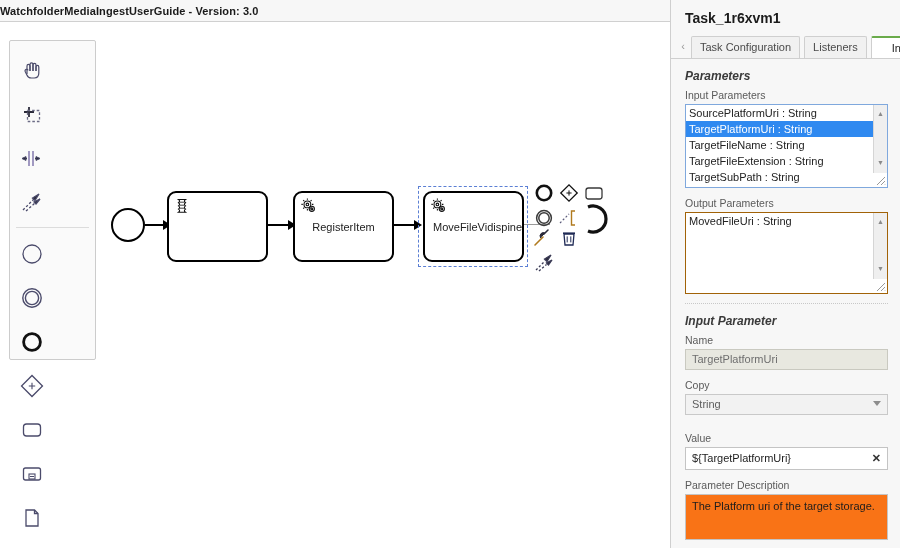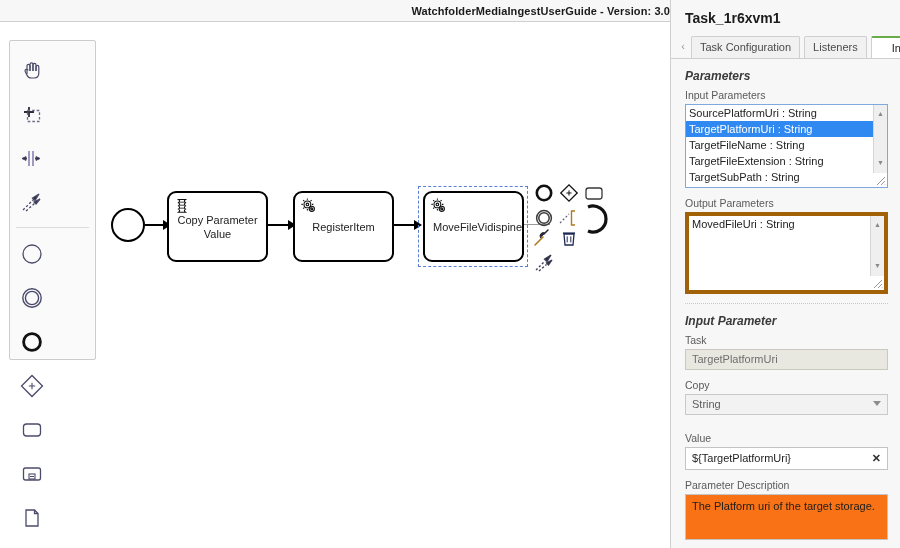--- a/index.html
+++ b/index.html
@@ -11,21 +11,21 @@
     background: #ffffff;
     color: #333;
   }
   #app { position: relative; width: 900px; height: 548px; }
 
   
   .titlebar {
     position: absolute; left: 0; top: 0; width: 670px; height: 22px;
     background: #f7f7f7;
     border-bottom: 1px solid #d0d0d0;
-    display: flex; align-items: center; justify-content: flex-end;
+    display: flex; align-items: center; justify-content: flex-start;
   }
   .titlebar .title {
     font-size: 11px; font-weight: bold; color: #1a1a1a;
     letter-spacing: 0.1px;
   }
 
   
   .canvas {
     position: absolute; left: 0; top: 22px; width: 670px; height: 526px;
     background: #ffffff; overflow: hidden;
@@ -145,21 +145,21 @@
     font-size: 10.5px; color: #5a5a5a; margin: 0 0 3px 0;
   }
   .listbox {
     position: relative;
     border: 1px solid #7fa8dd;
     background: #ffffff;
     height: 84px;
     overflow: hidden;
     margin-bottom: 9px;
   }
-  .listbox.plain { border: 4px solid #a16207; height: 82px; }
+  .listbox.plain { border: 1px solid #a16207; height: 82px; }
   .list-items { padding: 0; margin: 0; list-style: none; }
   .list-items li {
     font-size: 11px; line-height: 16px; color: #222;
     padding: 0 3px; white-space: nowrap; cursor: pointer;
   }
   .list-items li.sel { background: #2f89f0; color: #ffffff; }
   .lb-scrollbar {
     position: absolute; right: 0; top: 0; width: 14px; bottom: 0;
     background: #efefef; border-left: 1px solid #d5d5d5;
   }
@@ -339,21 +339,20 @@
 
     <div class="shape task" style="left:167px; top:169px; width:101px; height:71px;">
       <span class="task-icon">
         <svg width="17" height="17" viewBox="0 0 17 17">
           <g fill="none" stroke="#111" stroke-width="1.1" stroke-linecap="round">
             <path d="M4.5 2.5 h7 q-2.2 1.6 0 3.2 q-2.2 1.6 0 3.2 q-2.2 1.6 0 3.2 q-2.2 1.6 0 3.2 h-7 q2.2-1.6 0-3.2 q2.2-1.6 0-3.2 q2.2-1.6 0-3.2 q2.2-1.6 0-3.2 z"></path>
             <path d="M6 5.2 h4 M6 8.2 h4 M6 11.2 h4" stroke-width="0.8"></path>
           </g>
         </svg>
       </span>
-      <span class="tasklabel">Copy Parameter Value</span>
     </div>
 
     <div class="flowline" style="left:268px; top:202px; width:22px; height:2px;"></div>
     <div class="arrowhead" style="left:288px; top:198px;"></div>
 
     <div class="shape task" style="left:293px; top:169px; width:101px; height:71px;">
       <span class="task-icon">
         <svg width="18" height="18" viewBox="0 0 18 18">
           <g fill="none" stroke="#111" stroke-width="1.1">
             <circle cx="7.4" cy="7.4" r="3.4"></circle>
@@ -522,21 +521,21 @@
               <line x1="12" y1="11.5" x2="11.5" y2="12"></line>
             </g>
           </svg>
         </div>
       </div>
 
       <div class="divider"></div>
 
       <div class="section-title">Input Parameter</div>
 
-      <div class="field-label">Task</div>
+      <div class="field-label">Name</div>
       <div class="input-ro">TargetPlatformUri</div>
 
       <div class="field-label">Copy</div>
       <div class="select-wrap">
         <div class="select-box">String</div>
         <span class="select-caret"></span>
       </div>
 
       <div class="field-label">Value</div>
       <div class="value-wrap">

